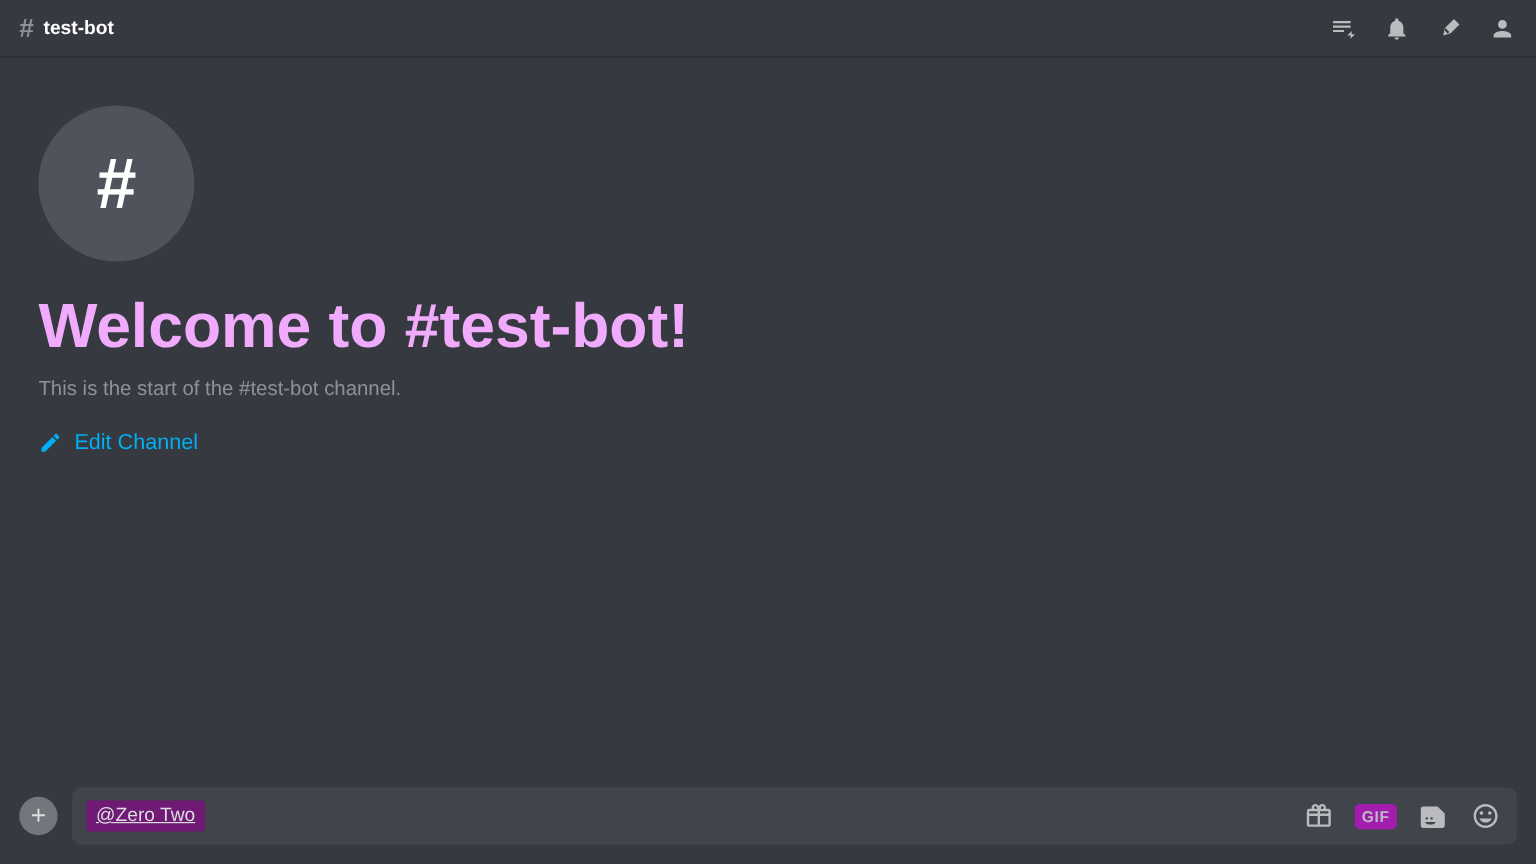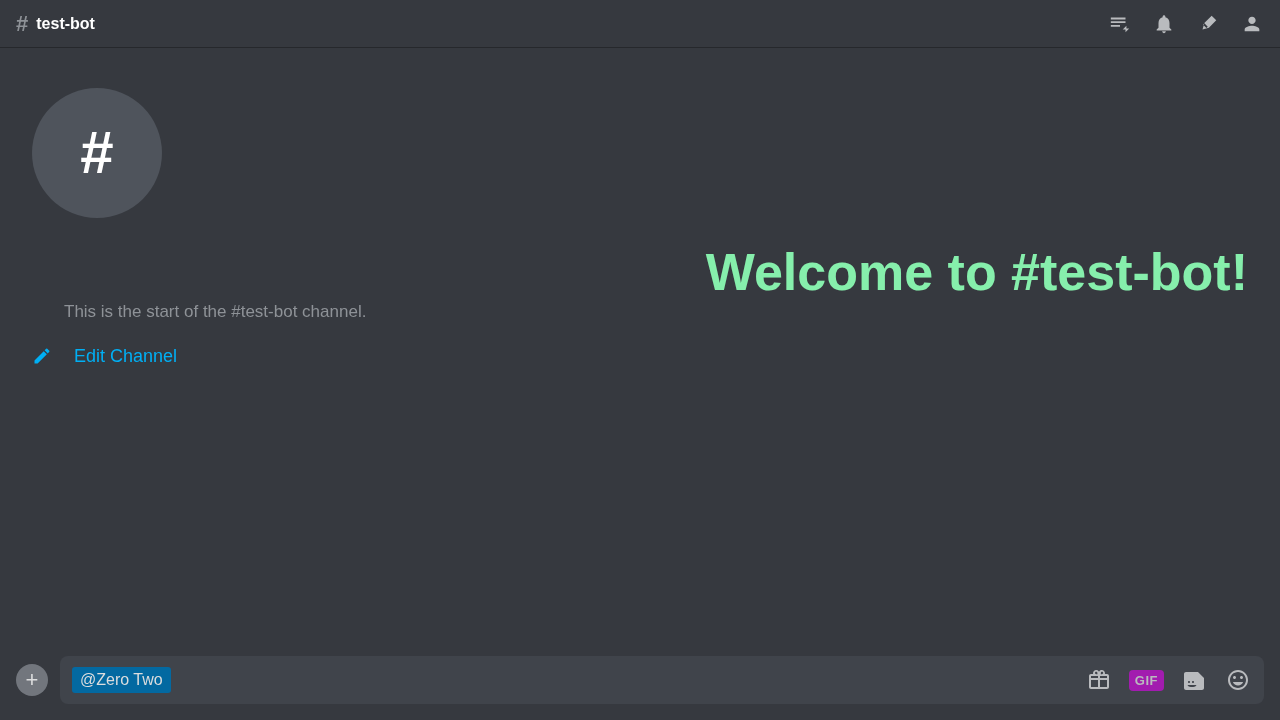--- a/index.html
+++ b/index.html
@@ -88,35 +88,34 @@
     .channel-icon-hash {
       font-size: 60px;
       font-weight: 700;
       color: #ffffff;
       line-height: 1;
     }
 
     .welcome-title {
       font-size: 52px;
       font-weight: 800;
-      color: #86efac;
-      text-align: right;
+      color: #f0abfc;
+      margin-bottom: 12px;
     }
 
     .welcome-subtitle {
       font-size: 17px;
       color: #8e9297;
       margin-bottom: 24px;
-      margin-left: 32px;
     }
 
     .edit-channel-btn {
       display: flex;
-      align-items: flex-start;
-      gap: 22px;
+      align-items: flex-end;
+      gap: 10px;
       color: #00aff4;
       font-size: 18px;
       font-weight: 500;
       cursor: pointer;
       background: none;
       border: none;
       padding: 0;
     }
 
     
@@ -155,25 +154,26 @@
       color: #dcddde;
       font-size: 22px;
       font-weight: 300;
       flex-shrink: 0;
     }
 
     .message-input-text {
       color: #dcddde;
       font-size: 16px;
       padding: 4px 8px;
-      background-color: #0369a1;
+      background-color: #701a75;
       border-radius: 3px;
       cursor: text;
       display: inline-flex;
       align-items: center;
+      text-decoration: underline;
     }
 
     .input-right-icons {
       display: flex;
       align-items: center;
       gap: 16px;
       margin-left: 8px;
     }
 
     .input-icon {

